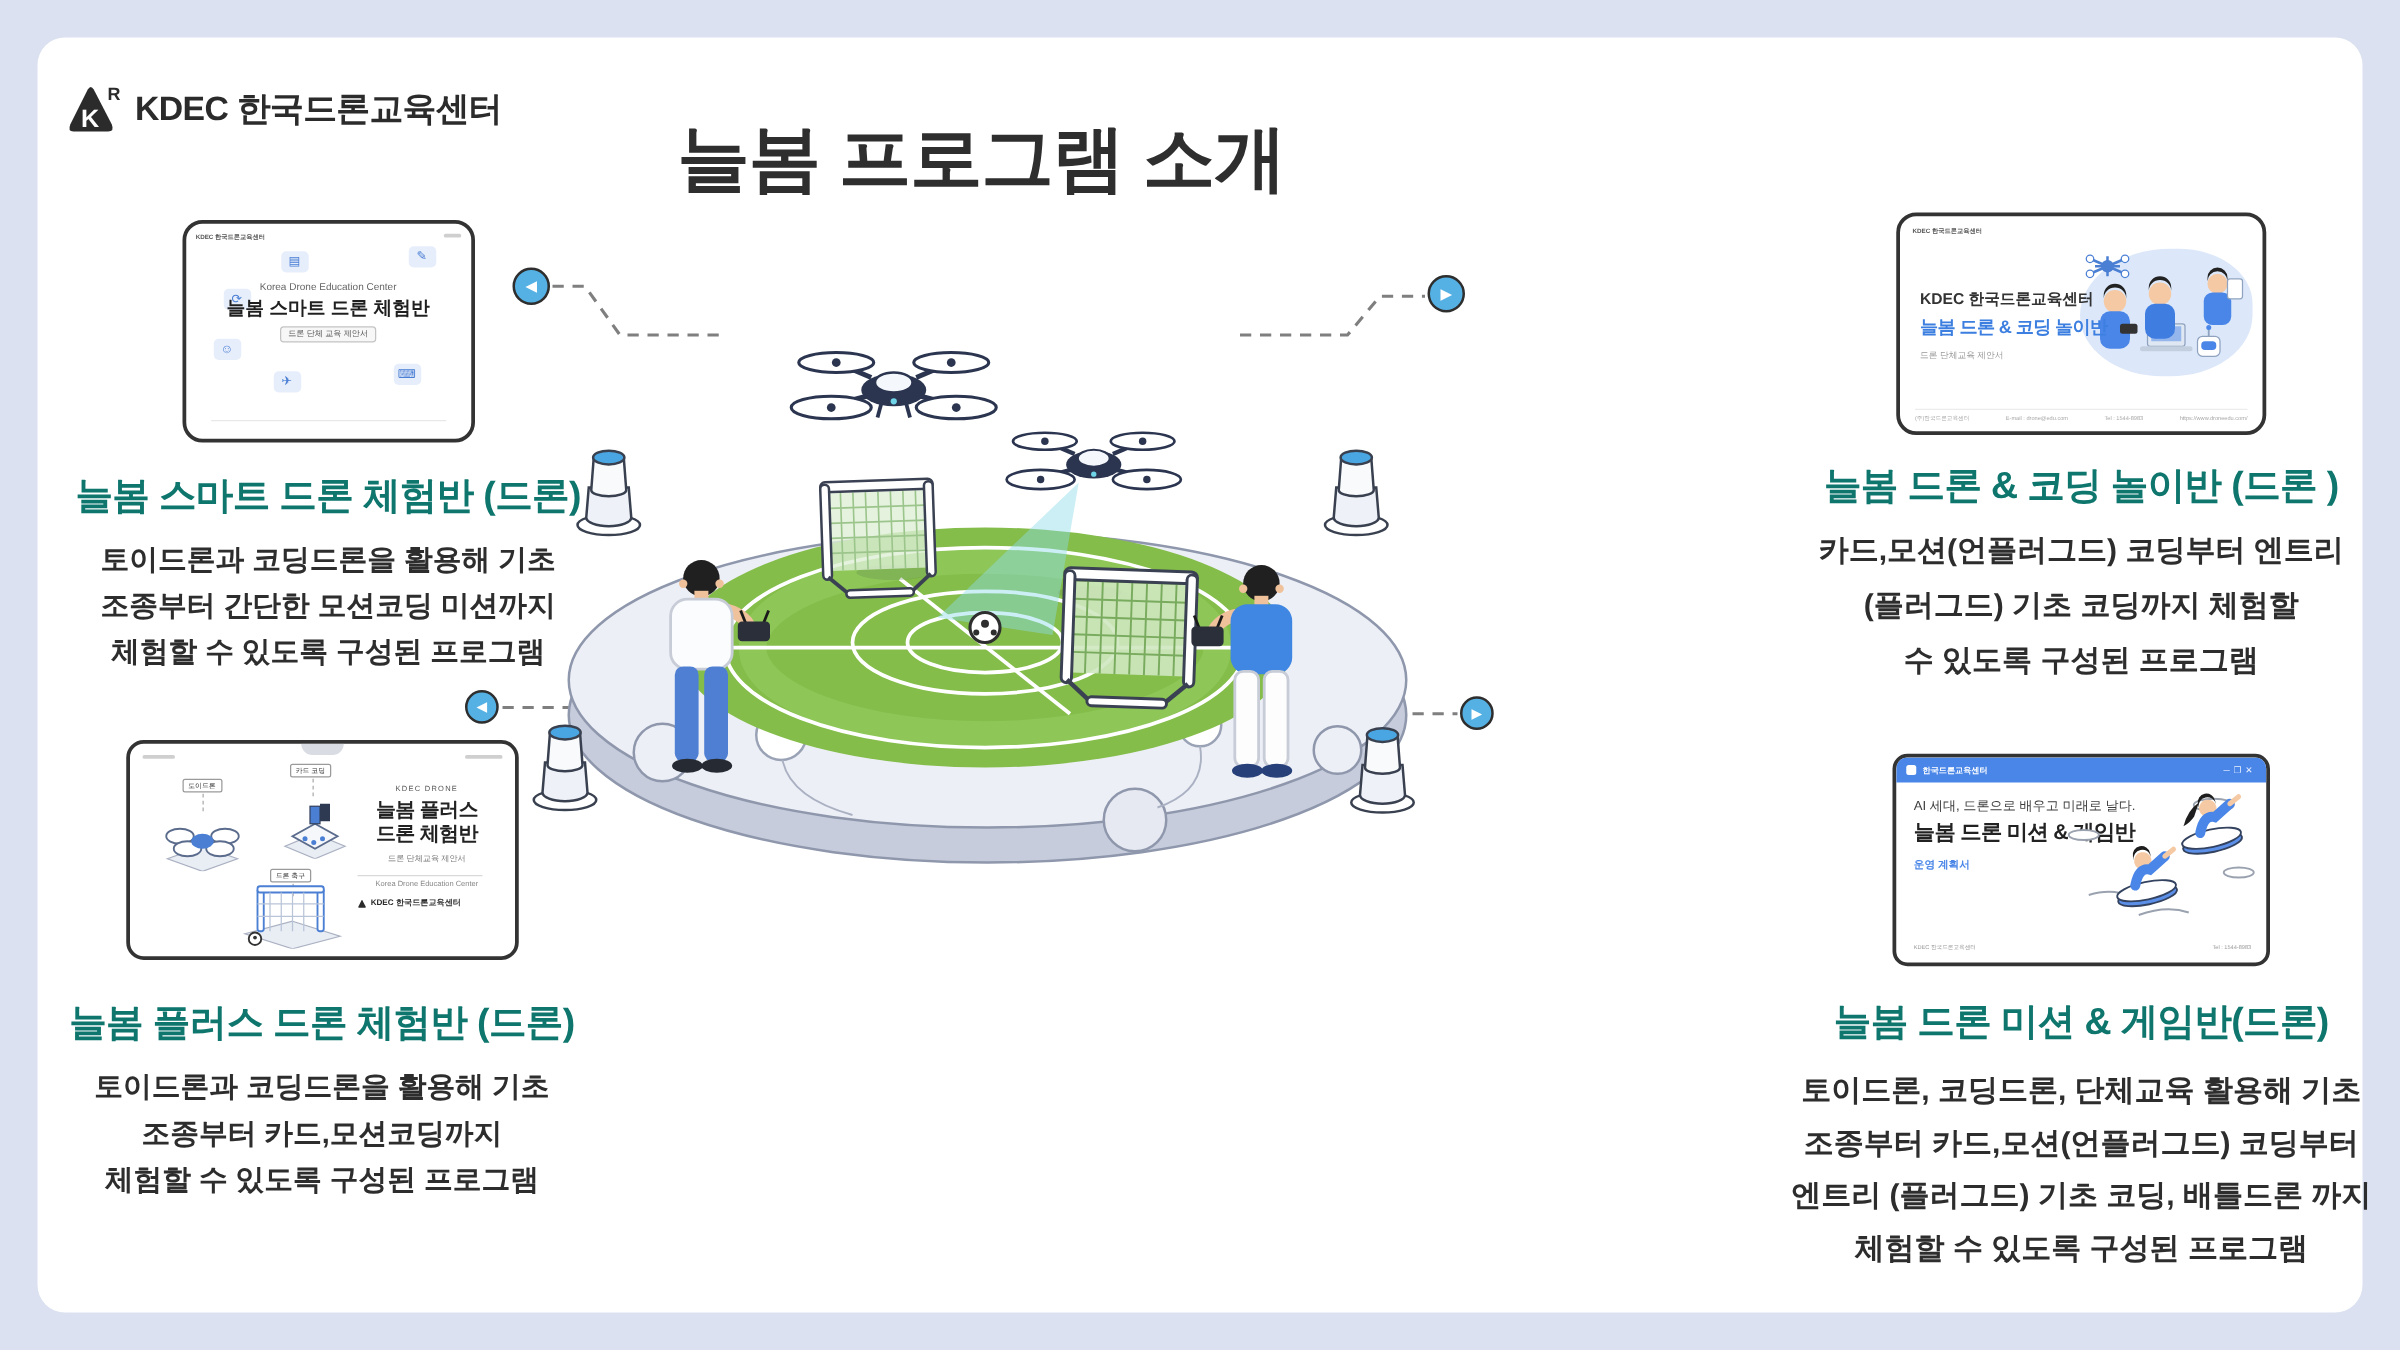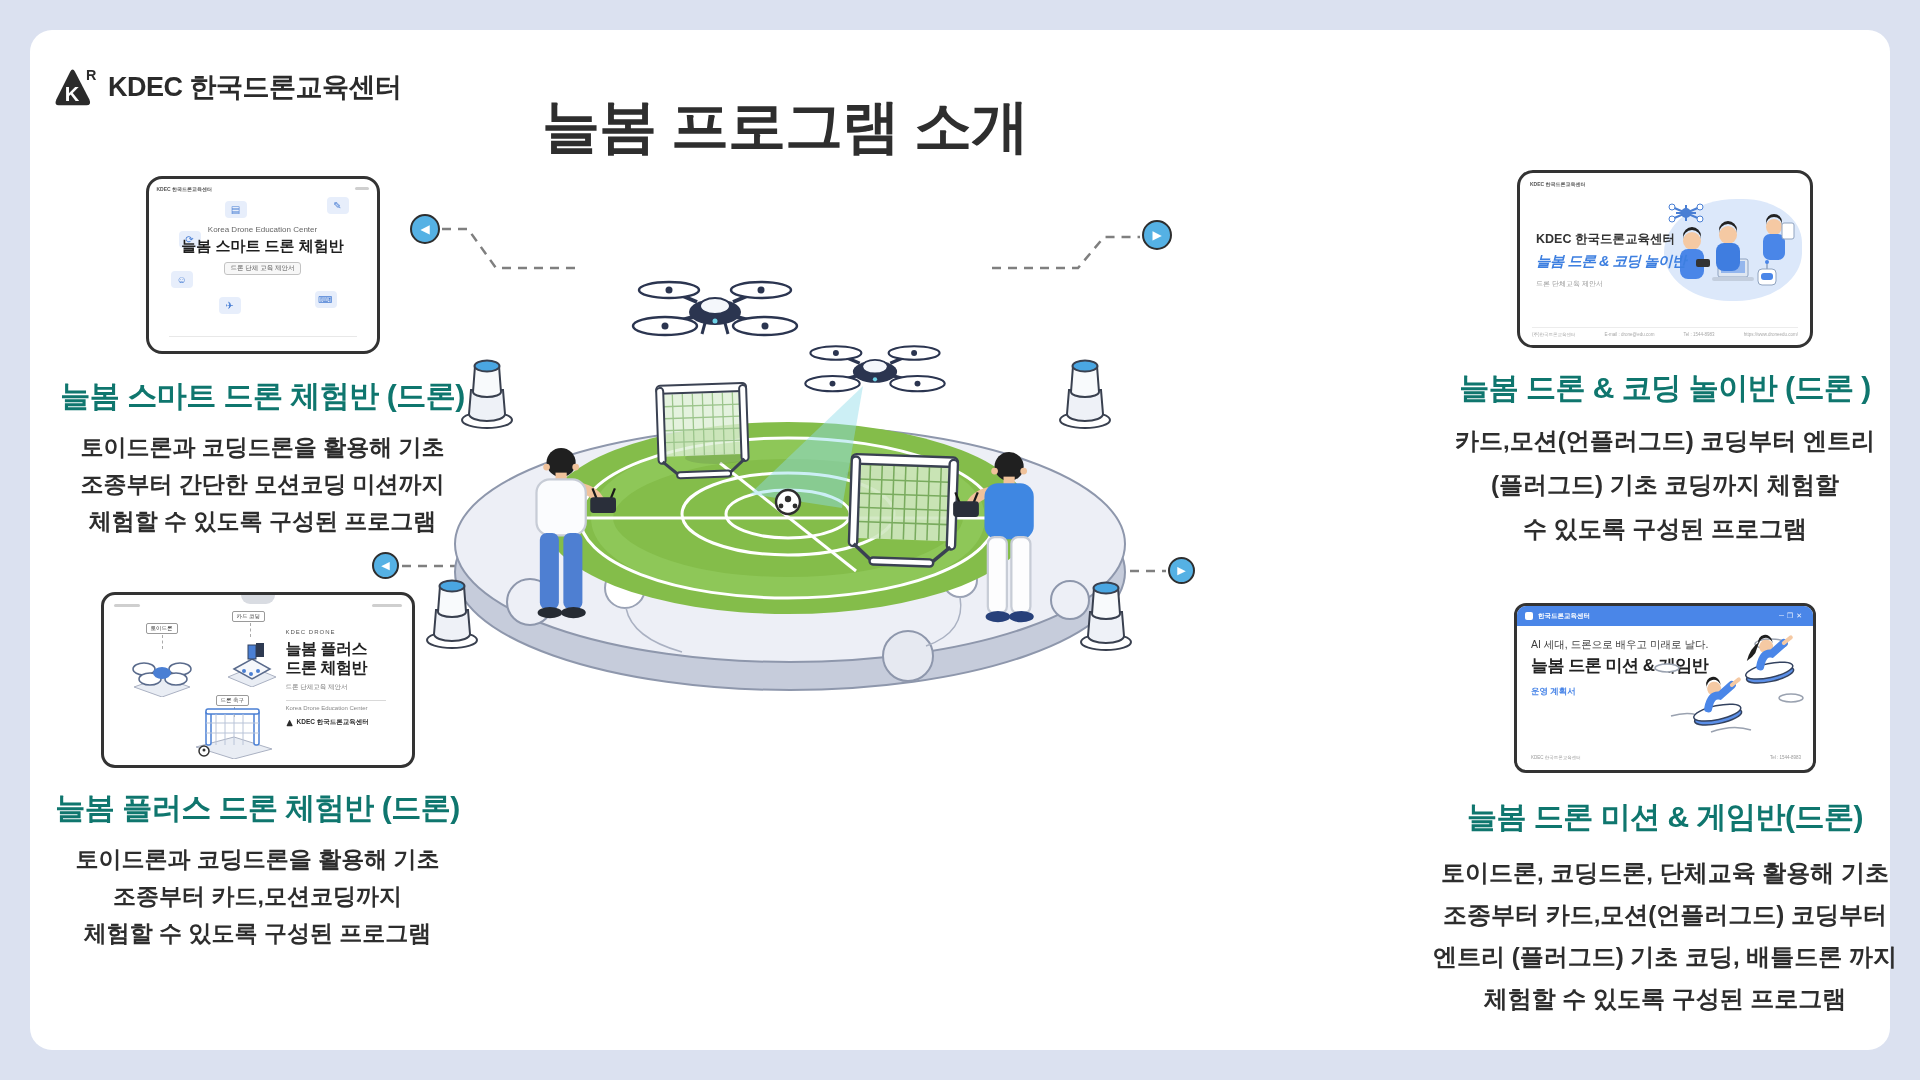--- a/index.html
+++ b/index.html
@@ -22,34 +22,34 @@
     font-size:58px;font-weight:700;color:#2e2e2e;letter-spacing:-1px;white-space:nowrap;
   }
   
   .prog{position:absolute;text-align:center;}
   #prog-tl{left:60px;top:176px;width:405px;}
   #prog-bl{left:55px;top:592px;width:405px;}
   #prog-tr{left:1425px;top:170px;width:480px;}
   #prog-br{left:1425px;top:603px;width:480px;}
   .prog-heading{font-size:30px;font-weight:900;color:#0f766e;letter-spacing:-0.5px;white-space:nowrap;}
   #prog-tl .prog-heading{margin-top:22px;}
-  #prog-bl .prog-heading{margin-top:20px;}
+  #prog-bl .prog-heading{margin-top:30px;}
   #prog-tr .prog-heading{margin-top:20px;}
   #prog-br .prog-heading{margin-top:24px;}
   .prog-desc{margin-top:12px;font-size:23px;line-height:37px;font-weight:500;color:#2d2d2d;}
   #prog-tr .prog-desc{font-size:24px;line-height:44px;margin-top:10px;}
   #prog-br .prog-desc{font-size:24px;line-height:42px;margin-top:14px;}
   .prog-desc span{display:block;white-space:nowrap;font-weight:bold;}
   
   .tab-frame{
     position:relative;margin:0 auto;background:#fff;
     border:3px solid #333;border-radius:16px;overflow:hidden;text-align:left;
   }
   #thumb-smart{width:228px;height:172px;}
-  #thumb-plus{width:308px;height:170px;border-radius:14px;}
+  #thumb-plus{width:308px;height:170px;border-radius:14px;text-align:center;}
   #thumb-coding{width:290px;height:172px;}
   #thumb-mission{width:296px;height:164px;border-radius:12px;}
   .micro{position:absolute;font-size:5px;color:#9a9a9a;white-space:nowrap;}
   .bar{position:absolute;height:3px;border-radius:2px;background:#cfcfcf;}
   
   .chip{position:absolute;width:22px;height:17px;border-radius:4px;background:#e7eefb;
         color:#4a7fd4;font-size:10px;line-height:17px;text-align:center;}
   .smart-center{position:absolute;left:0;right:0;top:46px;text-align:center;}
   .smart-sub{font-size:8px;color:#666;}
   .smart-title{font-size:15px;font-weight:800;color:#1f1f1f;margin-top:3px;}
@@ -65,21 +65,21 @@
   .plus-col{position:absolute;left:182px;top:34px;width:112px;}
   .plus-brand{font-size:6px;letter-spacing:1px;color:#555;}
   .plus-title{font-size:16px;font-weight:900;color:#222;line-height:19px;margin-top:4px;letter-spacing:-0.5px;}
   .plus-sub{font-size:6.5px;color:#777;margin-top:6px;}
   .plus-line{height:1px;background:#d9d9d9;margin-top:8px;width:100px;}
   .plus-org{font-size:6px;color:#888;margin-top:4px;}
   .plus-logo{font-size:6.5px;font-weight:800;color:#2b2b2b;margin-top:7px;display:flex;align-items:center;gap:3px;}
   
   .cod-col{position:absolute;left:16px;top:58px;}
   .cod-title-dark{font-size:12.5px;font-weight:800;color:#333;}
-  .cod-title-blue{font-size:14.5px;font-weight:900;color:#3d7fe0;margin-top:4px;letter-spacing:-0.5px;font-style:italic;}
+  .cod-title-blue{font-size:14.5px;font-weight:900;color:#3d7fe0;margin-top:4px;letter-spacing:-0.5px;}
   .cod-sub{font-size:7px;color:#999;margin-top:8px;}
   .cod-blob{position:absolute;right:8px;top:26px;width:138px;height:102px;background:#dce8fa;
         border-radius:55% 45% 50% 50%;}
   .cod-footer{position:absolute;left:12px;right:12px;bottom:8px;border-top:1px solid #ececec;
         padding-top:4px;display:flex;justify-content:space-between;font-size:4.5px;color:#a8a8a8;white-space:nowrap;}
   
   .win-bar{position:absolute;left:0;top:0;right:0;height:20px;background:#4a86e8;
         display:flex;align-items:center;padding:0 8px;gap:5px;}
   .win-title{color:#fff;font-size:6.5px;font-weight:700;}
   .win-dot{width:8px;height:8px;border-radius:2px;background:#fff;display:inline-block;}

